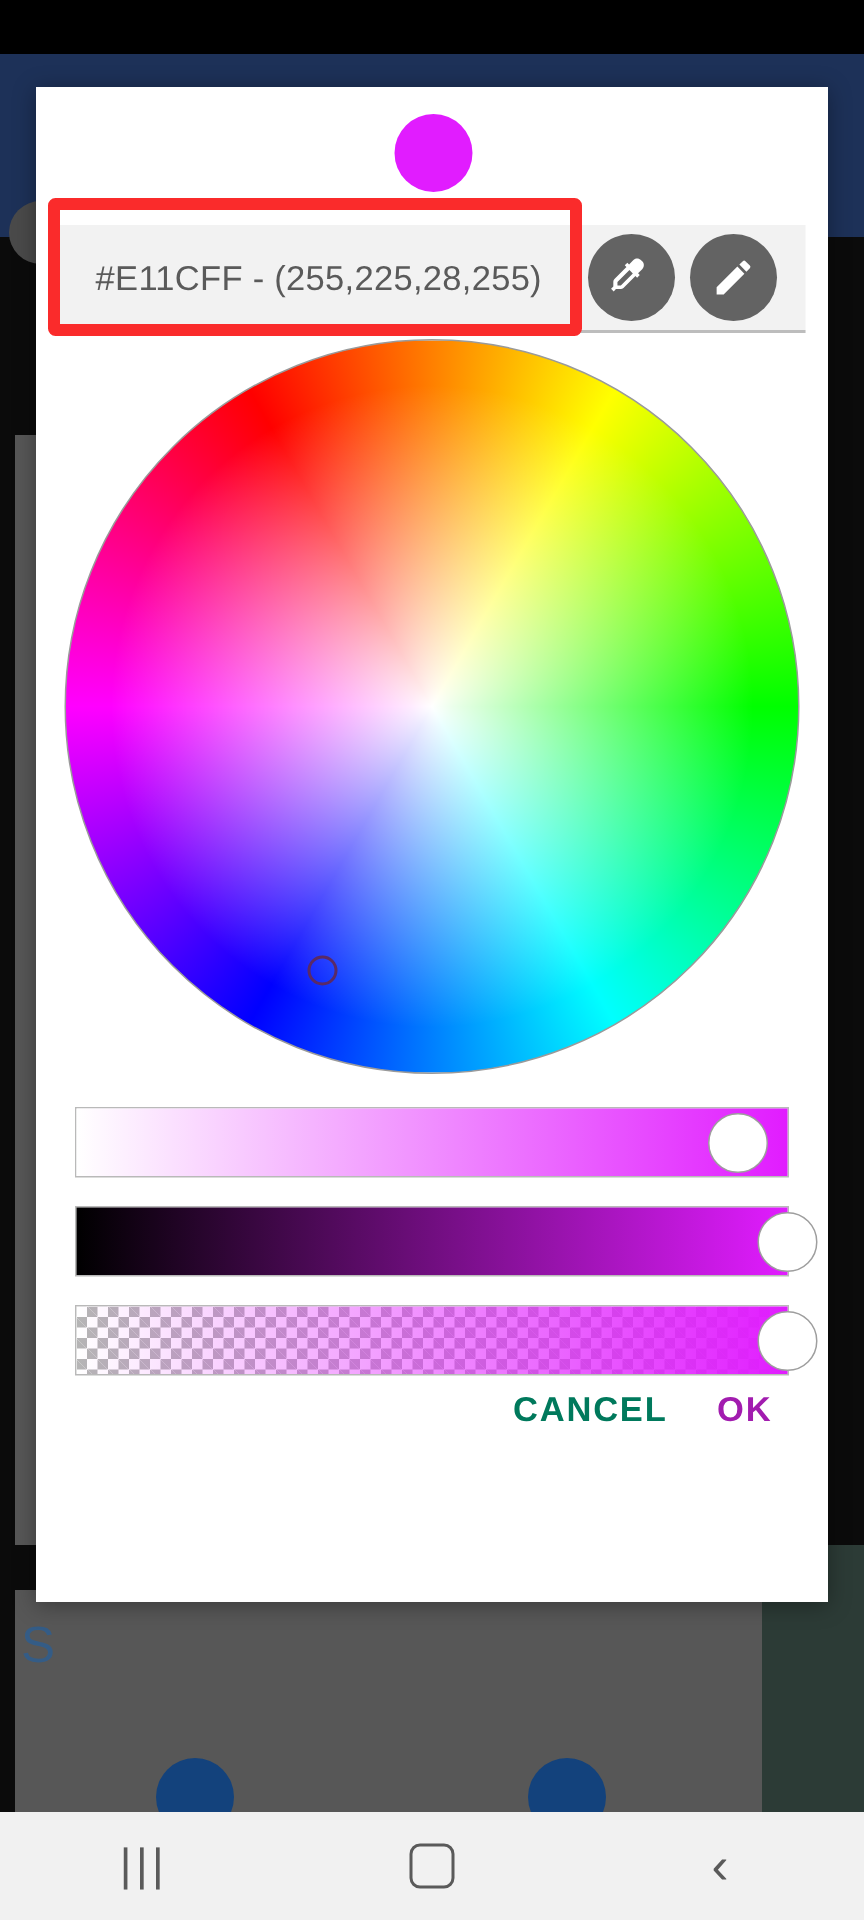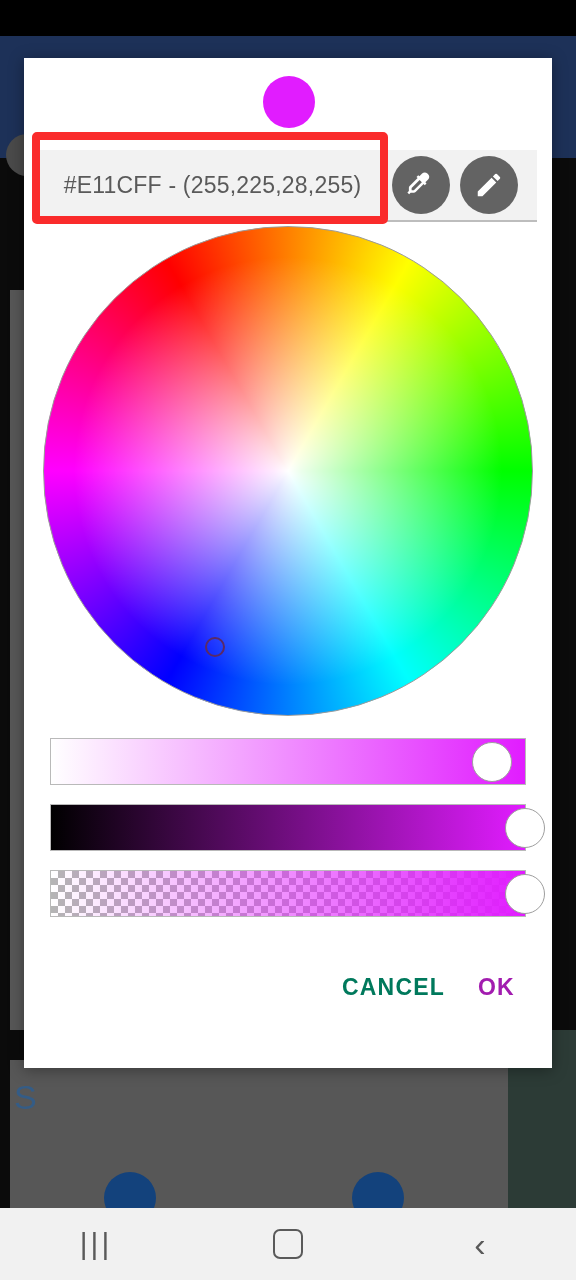--- a/index.html
+++ b/index.html
@@ -251,21 +251,21 @@
     background: #ffffff;
     border: 1px solid #9e9e9e;
     box-sizing: border-box;
     top: 3px;
   }
 
   
   .actions {
     position: absolute;
     left: 0;
-    top: 888px;
+    top: 840px;
     width: 528px;
     height: 72px;
   }
   .action-btn {
     position: absolute;
     font-size: 23px;
     font-weight: bold;
     color: #00795c;
     letter-spacing: 1.2px;
     font-family: "Liberation Sans", sans-serif;

